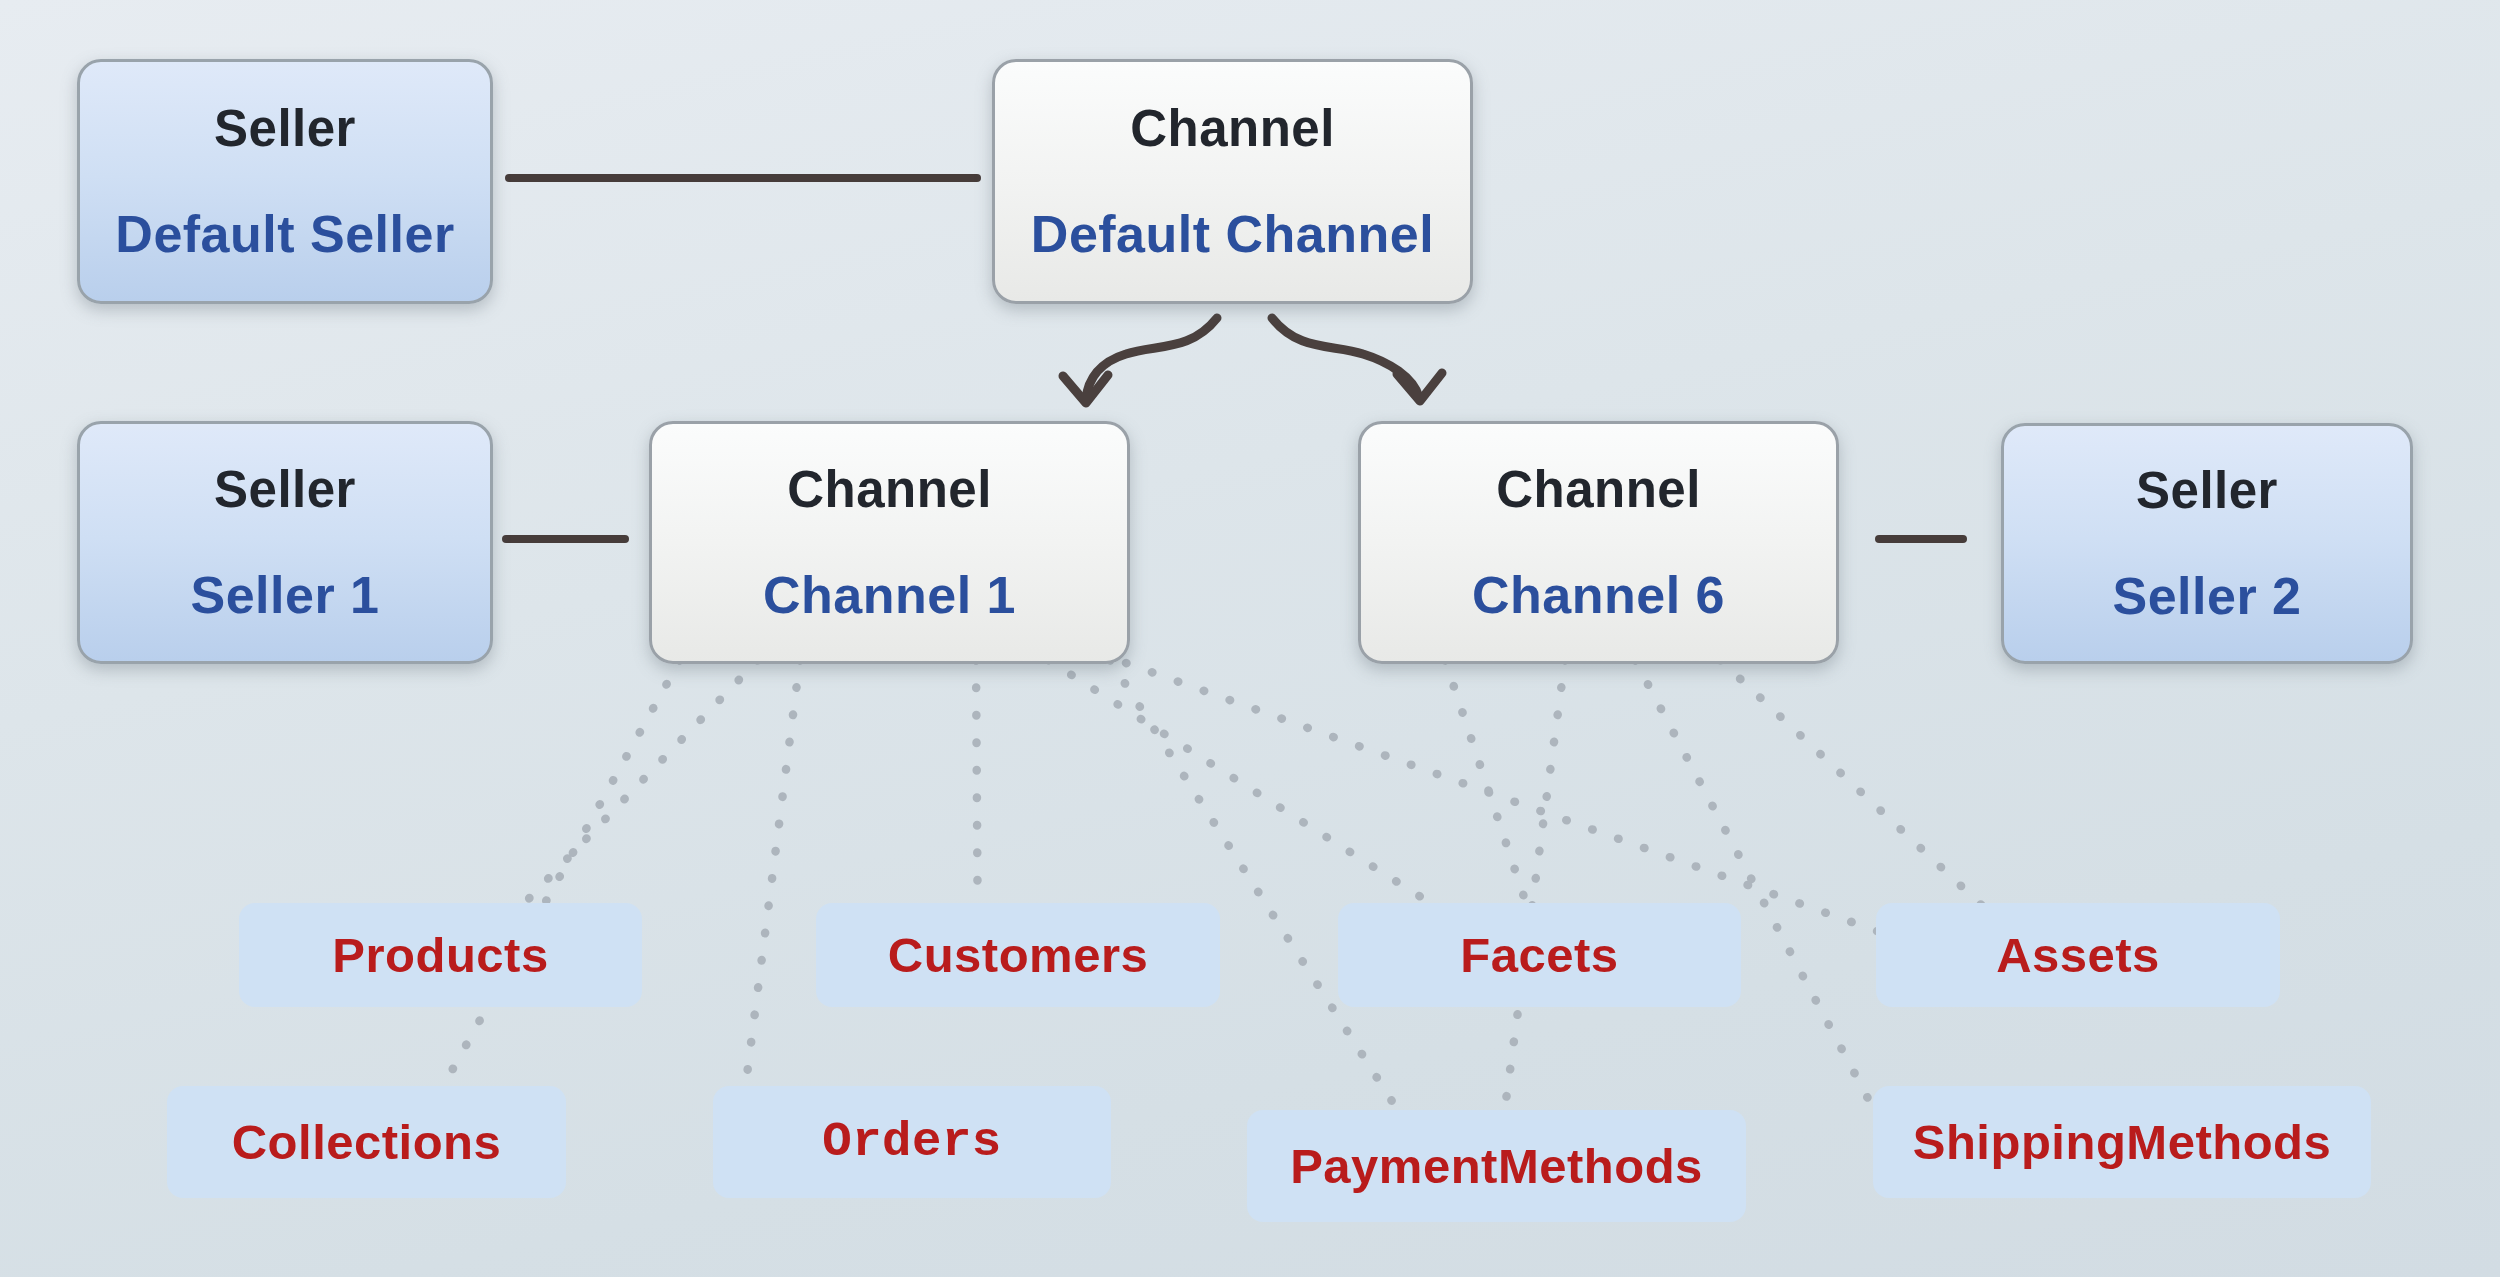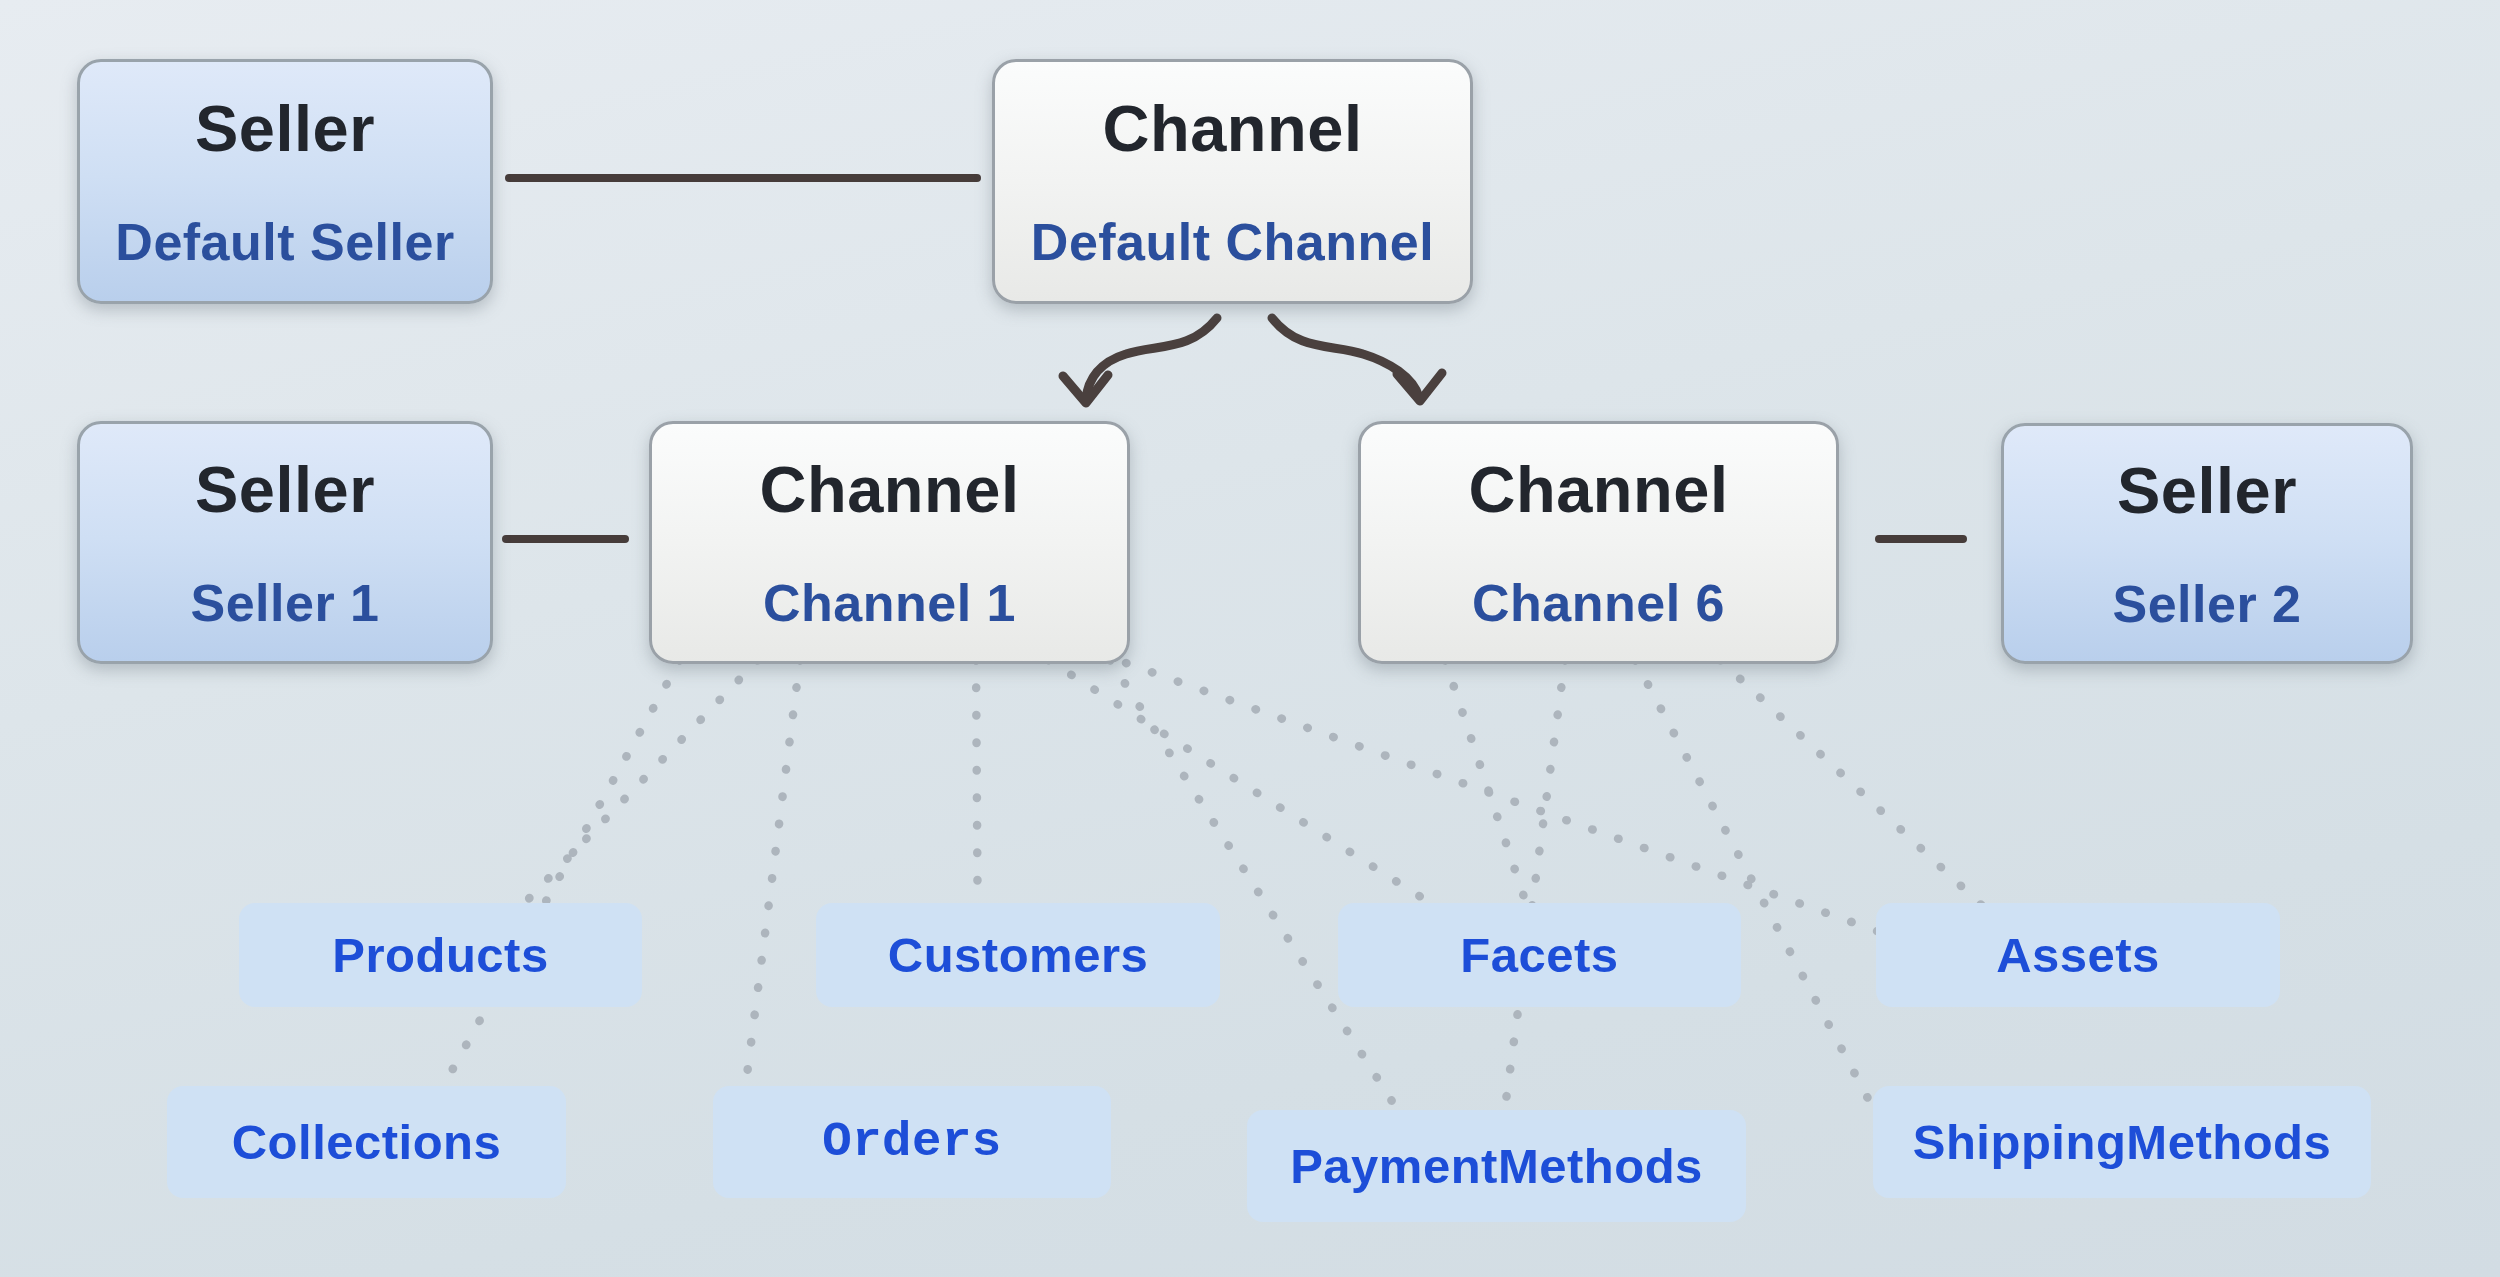--- a/index.html
+++ b/index.html
@@ -13,29 +13,29 @@
   #wires{position:absolute;left:0;top:0;z-index:1;}
   .solid-link{stroke:#463c3a;stroke-width:8;stroke-linecap:round;}
   .arrow{stroke:#4a403e;stroke-width:9;stroke-linecap:round;stroke-linejoin:round;fill:none;}
   .dotted-link{stroke:#adb5bd;stroke-width:8.5;stroke-linecap:round;stroke-dasharray:0.5 27;fill:none;}
   .node{
     position:absolute;z-index:2;
     border:3px solid #99a3ab;border-radius:24px;
     display:flex;flex-direction:column;align-items:center;justify-content:center;gap:46px;
     box-shadow:0 6px 16px rgba(96,108,118,.35);
   }
-  .node .title{font-size:65px;font-weight:bold;color:#22262d;letter-spacing:.5px;}
+  .node .title{font-size:51px;font-weight:bold;color:#22262d;letter-spacing:.5px;}
   .node .name{font-size:52px;font-weight:bold;color:#2b4f9d;letter-spacing:.5px;}
   .node.seller{background:linear-gradient(180deg,#dfe9f9 0%,#cfdff4 48%,#b9cfec 100%);}
   .node.channel{background:linear-gradient(180deg,#fbfcfc 0%,#f2f3f2 50%,#e8e9e7 100%);border-color:#9aa1a8;}
   .entity{
     position:absolute;z-index:2;
     background:#cfe1f4;border-radius:16px;
     display:flex;align-items:center;justify-content:center;
-    font-size:49px;font-weight:bold;color:#1d4ed8;letter-spacing:.5px;
+    font-size:49px;font-weight:bold;color:#b91c1c;letter-spacing:.5px;
   }
   #n-default-seller{left:77px;top:59px;width:410px;height:239px;}
   #n-default-channel{left:992px;top:59px;width:475px;height:239px;}
   #n-seller-1{left:77px;top:421px;width:410px;height:237px;}
   #n-channel-1{left:649px;top:421px;width:475px;height:237px;}
   #n-channel-2{left:1358px;top:421px;width:475px;height:237px;}
   #n-seller-2{left:2001px;top:423px;width:406px;height:235px;}
   #e-products{left:239px;top:903px;width:403px;height:104px;}
   #e-customers{left:816px;top:903px;width:404px;height:104px;text-align:center;}
   #e-facets{left:1338px;top:903px;width:403px;height:104px;}

